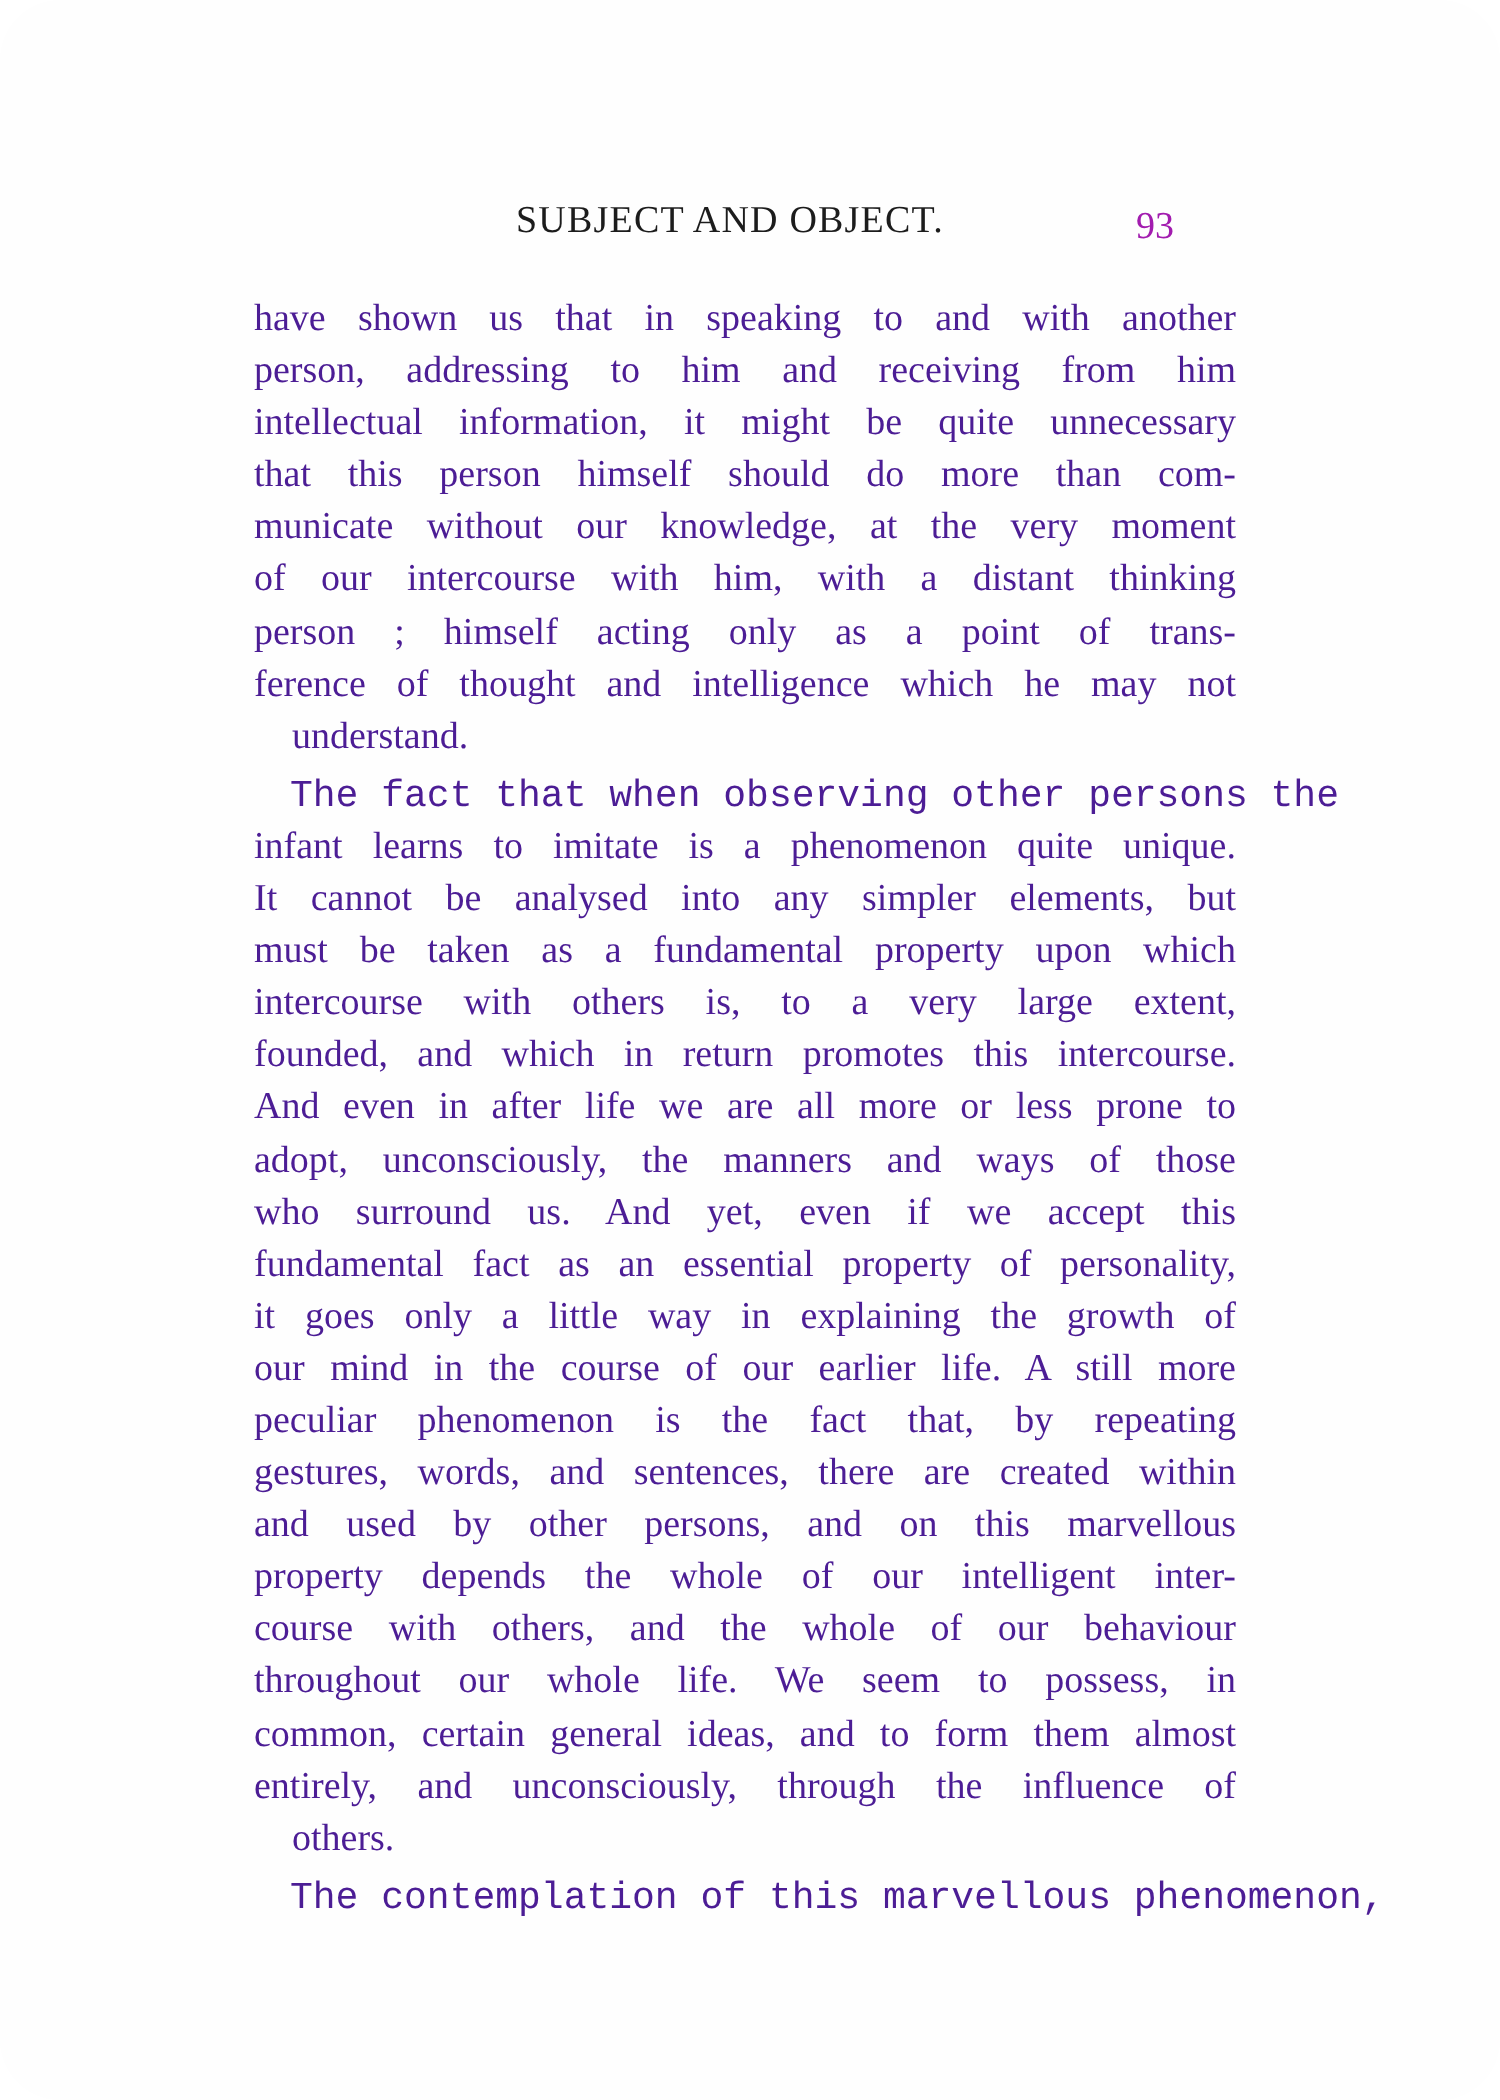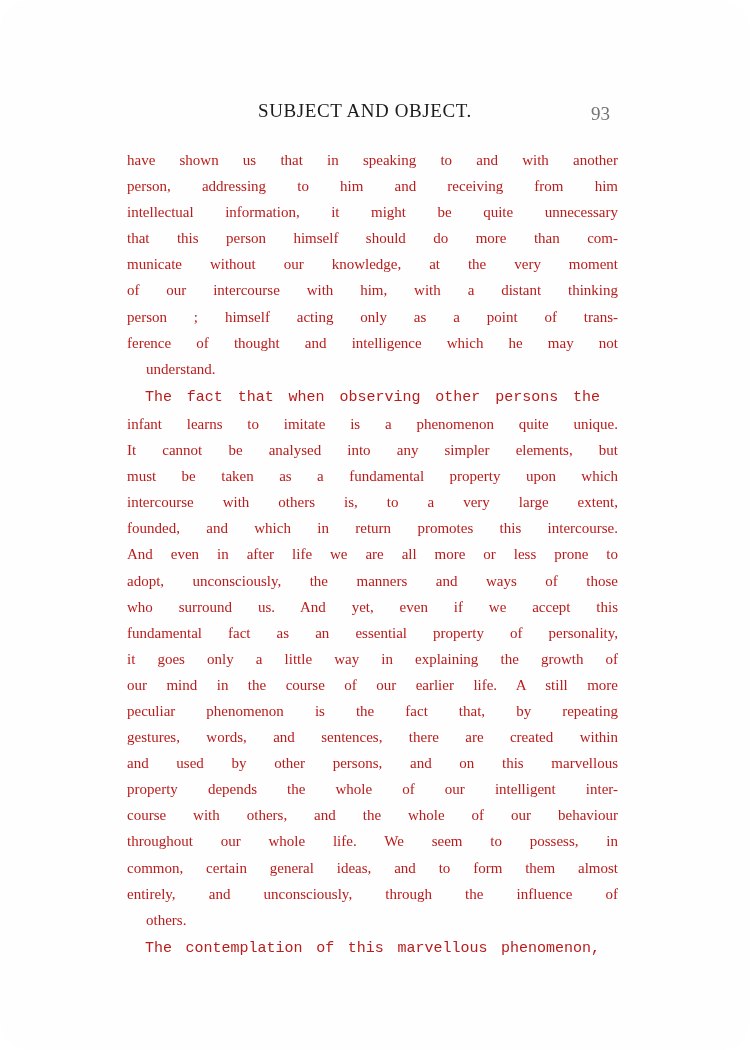--- a/index.html
+++ b/index.html
@@ -32,41 +32,41 @@
     .running-title {
       position: absolute;
       left: 258px;
       top: 0;
       font-size: 19px;
       letter-spacing: 0.6px;
       color: #1c1c1c;
     }
     .page-number {
       position: absolute;
-      left: 591px;
+      left: 568px;
       top: 3px;
       font-size: 19px;
-      color: #737373;
+      color: #a21caf;
     }
     .body-text {
       position: absolute;
       left: 127px;
       top: 147px;
       width: 491px;
     }
     .line {
       display: block;
       height: 26.1px;
       line-height: 26.1px;
-      font-size: 15px;
+      font-size: 19px;
       text-align: justify;
       text-align-last: justify;
       white-space: nowrap;
       overflow: visible;
-      color: #b91c1c;
+      color: #4c1d95;
     }
     .line.last {
       text-align-last: left;
     }
     .line.indent {
       padding-left: 18px;
       font-family: Liberation Mono, monospace;
     }
     .line-inner {
       display: inline-block;

